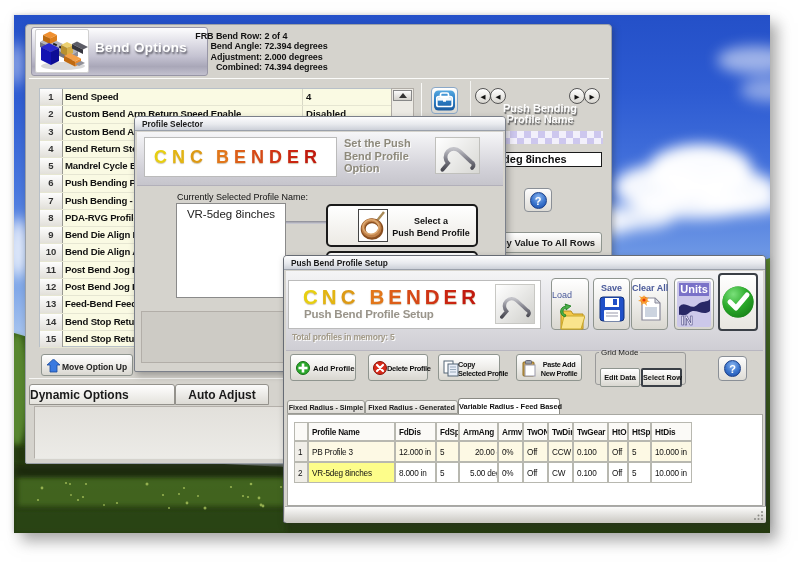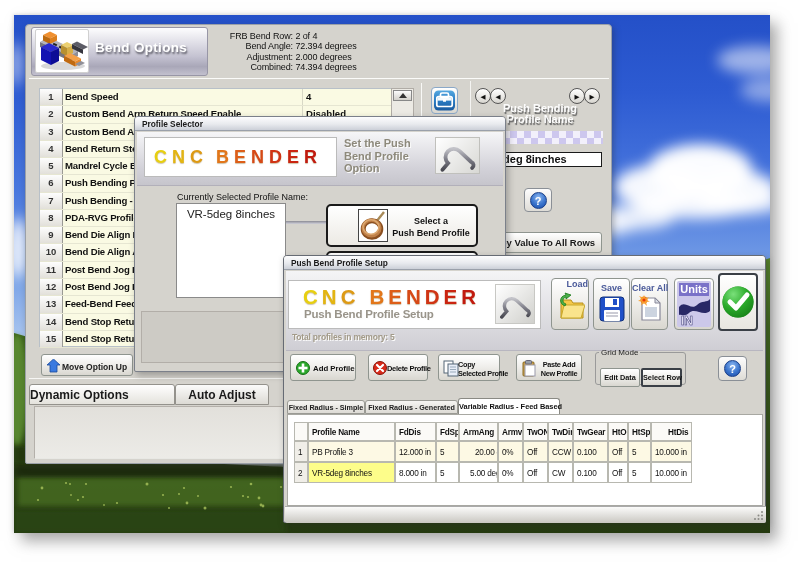--- a/index.html
+++ b/index.html
@@ -113,21 +113,21 @@
    <polygon points="31,18 37,15 37,23 31,26" fill="#d6ae46"></polygon>
    <polygon points="36,14 41,11.5 52,17 47,19.5" fill="#5c5c66"></polygon>
    <polygon points="36,14 47,19.5 47,24 36,18.5" fill="#35353d"></polygon>
    <polygon points="28,26 34,23 45,28.5 39,31.5" fill="#f4a048"></polygon>
    <polygon points="28,26 39,31.5 39,36.5 28,31" fill="#c06a10"></polygon>
    <polygon points="39,31.5 45,28.5 45,33.5 39,36.5" fill="#e8882a"></polygon>
    <polygon points="39,34 45,31 49,33 43,36" fill="#909098"></polygon>
   </svg>
  </div>
  <div class="abs" style="left:55px;top:15px;width:120px;text-align:center;font-size:13.5px;font-weight:bold;color:#fff;letter-spacing:.3px;text-shadow:1px 2px 2px rgba(60,60,70,.8)">Bend Options</div>
- <div class="abs" style="left:191px;top:6px;font-size:9px;font-weight:normal;color:#111;line-height:10.3px;white-space:nowrap;letter-spacing:-.1px">
+ <div class="abs" style="left:160px;top:6px;font-size:9px;font-weight:bold;color:#111;line-height:10.3px;white-space:nowrap;letter-spacing:-.1px">
   <div><span style="display:inline-block;width:76px;text-align:right">FRB Bend Row:</span> 2 of 4</div>
   <div><span style="display:inline-block;width:76px;text-align:right">Bend Angle:</span> 72.394 degrees</div>
   <div><span style="display:inline-block;width:76px;text-align:right">Adjustment:</span> 2.000 degrees</div>
   <div><span style="display:inline-block;width:76px;text-align:right">Combined:</span> 74.394 degrees</div>
  </div>
  <div class="abs" style="left:3px;top:53px;width:580px;height:1px;background:#aaa8a2;border-bottom:1px solid #fbfbf9"></div>
 
  <div class="abs" id="opttable" style="left:13px;top:63px;width:375px;height:259px;border:1px solid #b8c0c8;background:#fafae3;font-size:10px">
         <div style="position:absolute;left:0;top:0px;width:100%;height:17.27px;border-bottom:1px solid #e6e6d2">
           <div style="position:absolute;left:0;top:0;width:23px;height:16.27px;background:linear-gradient(#fdfdfd,#e2e0da);border-right:1px solid #9a9a94;font-weight:bold;color:#333;text-align:center;line-height:16px;font-size:9.5px">1</div>
@@ -316,21 +316,21 @@
                 <stop offset=".5" stop-color="#909098"></stop>
                 <stop offset="1" stop-color="#55555c"></stop>
               </linearGradient>
             </defs>
    </svg>
   </div>
  </div>
  <div class="abs tan" style="left:8px;top:76px;font-size:8.5px;letter-spacing:-.2px;color:#a29a88">Total profiles in memory: 5</div>
 
  <div class="btn" style="left:267px;top:22px;width:38px;height:52px">
-  <div style="text-align:right;font-size:9px;font-weight:bold;color:#4a5a9a;margin-top:0">Load</div>
+  <div style="text-align:left;font-size:9px;font-weight:normal;color:#4a5a9a;margin-top:11px">Load</div>
   <svg width="28" height="28" viewBox="0 0 28 28" style="margin:3px 0 0 5px">
    <polygon points="4,8 14,8 16,11 26,11 26,26 4,26" fill="#f4c84a" stroke="#b8901a" stroke-width="1"></polygon>
    <polygon points="7,13 28,13 24,26 4,26" fill="#fae48c" stroke="#c8a82a" stroke-width="1"></polygon>
    <path d="M8,14 C2,12 2,4 9,3 L8,1 L14,3 L9,7 L9,5 C5,6 5,11 9,12 Z" fill="#4ab04a" stroke="#1a7a1a" stroke-width=".8"></path>
   </svg>
  </div>
  <div class="btn" style="left:309px;top:22px;width:37px;height:52px">
   <div style="text-align:center;font-size:9px;font-weight:bold;color:#4a5a9a;margin-top:4px">Save</div>
   <svg width="26" height="26" viewBox="0 0 26 26" style="margin:3px 0 0 5px">
    <rect x="1" y="1" width="24" height="24" rx="3" fill="#2050c8" stroke="#10307a"></rect>
@@ -431,21 +431,21 @@
         <div style="position:absolute;left:20px;top:7px;width:87px;height:19px;border:0.5px solid #b8b8b0;font-size:8.2px;letter-spacing:-.2px;font-weight:bold;color:#111;line-height:19px;padding-left:3px;white-space:nowrap;overflow:hidden;background:#fbfaf7">Profile Name</div>
         <div style="position:absolute;left:107px;top:7px;width:41px;height:19px;border:0.5px solid #b8b8b0;font-size:8.2px;letter-spacing:-.2px;font-weight:bold;color:#111;line-height:19px;padding-left:3px;white-space:nowrap;overflow:hidden;background:#fbfaf7">FdDis</div>
         <div style="position:absolute;left:148px;top:7px;width:23px;height:19px;border:0.5px solid #b8b8b0;font-size:8.2px;letter-spacing:-.2px;font-weight:bold;color:#111;line-height:19px;padding-left:3px;white-space:nowrap;overflow:hidden;background:#fbfaf7">FdSpd</div>
         <div style="position:absolute;left:171px;top:7px;width:39px;height:19px;border:0.5px solid #b8b8b0;font-size:8.2px;letter-spacing:-.2px;font-weight:bold;color:#111;line-height:19px;padding-left:3px;white-space:nowrap;overflow:hidden;background:#fbfaf7">ArmAng</div>
         <div style="position:absolute;left:210px;top:7px;width:25px;height:19px;border:0.5px solid #b8b8b0;font-size:8.2px;letter-spacing:-.2px;font-weight:bold;color:#111;line-height:19px;padding-left:3px;white-space:nowrap;overflow:hidden;background:#fbfaf7">ArmvA</div>
         <div style="position:absolute;left:235px;top:7px;width:25px;height:19px;border:0.5px solid #b8b8b0;font-size:8.2px;letter-spacing:-.2px;font-weight:bold;color:#111;line-height:19px;padding-left:3px;white-space:nowrap;overflow:hidden;background:#fbfaf7">TwON</div>
         <div style="position:absolute;left:260px;top:7px;width:25px;height:19px;border:0.5px solid #b8b8b0;font-size:8.2px;letter-spacing:-.2px;font-weight:bold;color:#111;line-height:19px;padding-left:3px;white-space:nowrap;overflow:hidden;background:#fbfaf7">TwDir</div>
         <div style="position:absolute;left:285px;top:7px;width:35px;height:19px;border:0.5px solid #b8b8b0;font-size:8.2px;letter-spacing:-.2px;font-weight:bold;color:#111;line-height:19px;padding-left:3px;white-space:nowrap;overflow:hidden;background:#fbfaf7">TwGear</div>
         <div style="position:absolute;left:320px;top:7px;width:20px;height:19px;border:0.5px solid #b8b8b0;font-size:8.2px;letter-spacing:-.2px;font-weight:bold;color:#111;line-height:19px;padding-left:3px;white-space:nowrap;overflow:hidden;background:#fbfaf7">HtON</div>
         <div style="position:absolute;left:340px;top:7px;width:23px;height:19px;border:0.5px solid #b8b8b0;font-size:8.2px;letter-spacing:-.2px;font-weight:bold;color:#111;line-height:19px;padding-left:3px;white-space:nowrap;overflow:hidden;background:#fbfaf7">HtSpd</div>
-        <div style="position:absolute;left:363px;top:7px;width:41px;height:19px;border:0.5px solid #b8b8b0;font-size:8.2px;letter-spacing:-.2px;font-weight:bold;color:#111;line-height:19px;padding-left:16px;white-space:nowrap;overflow:hidden;background:#fbfaf7">HtDis</div>
+        <div style="position:absolute;left:363px;top:7px;width:41px;height:19px;border:0.5px solid #b8b8b0;font-size:8.2px;letter-spacing:-.2px;font-weight:bold;color:#111;line-height:19px;padding-left:3px;white-space:nowrap;overflow:hidden;background:#fbfaf7">HtDis</div>
         <div style="position:absolute;left:6px;top:26px;width:14px;height:21px;border:0.5px solid #b8b8b0;font-size:8.2px;letter-spacing:-.2px;color:#111;line-height:21px;padding-left:3px;white-space:nowrap;overflow:hidden;background:#f0eee8">1</div>
         <div style="position:absolute;left:20px;top:26px;width:87px;height:21px;border:0.5px solid #b8b8b0;font-size:8.2px;letter-spacing:-.2px;color:#111;line-height:21px;padding-left:3px;white-space:nowrap;overflow:hidden;background:#fdf9e4">PB Profile 3</div>
         <div style="position:absolute;left:107px;top:26px;width:41px;height:21px;border:0.5px solid #b8b8b0;font-size:8.2px;letter-spacing:-.2px;color:#111;line-height:21px;padding-left:3px;white-space:nowrap;overflow:hidden;background:#fdf9e4">12.000 in</div>
         <div style="position:absolute;left:148px;top:26px;width:23px;height:21px;border:0.5px solid #b8b8b0;font-size:8.2px;letter-spacing:-.2px;color:#111;line-height:21px;padding-left:3px;white-space:nowrap;overflow:hidden;background:#fdf9e4">5</div>
         <div style="position:absolute;left:171px;top:26px;width:39px;height:21px;border:0.5px solid #b8b8b0;font-size:8.2px;letter-spacing:-.2px;color:#111;line-height:21px;padding-left:15px;white-space:nowrap;overflow:hidden;background:#fdf9e4">20.00 deg</div>
         <div style="position:absolute;left:210px;top:26px;width:25px;height:21px;border:0.5px solid #b8b8b0;font-size:8.2px;letter-spacing:-.2px;color:#111;line-height:21px;padding-left:3px;white-space:nowrap;overflow:hidden;background:#fdf9e4">0%</div>
         <div style="position:absolute;left:235px;top:26px;width:25px;height:21px;border:0.5px solid #b8b8b0;font-size:8.2px;letter-spacing:-.2px;color:#111;line-height:21px;padding-left:3px;white-space:nowrap;overflow:hidden;background:#fdf9e4">Off</div>
         <div style="position:absolute;left:260px;top:26px;width:25px;height:21px;border:0.5px solid #b8b8b0;font-size:8.2px;letter-spacing:-.2px;color:#111;line-height:21px;padding-left:3px;white-space:nowrap;overflow:hidden;background:#fdf9e4">CCW</div>
         <div style="position:absolute;left:285px;top:26px;width:35px;height:21px;border:0.5px solid #b8b8b0;font-size:8.2px;letter-spacing:-.2px;color:#111;line-height:21px;padding-left:3px;white-space:nowrap;overflow:hidden;background:#fdf9e4">0.100</div>
         <div style="position:absolute;left:320px;top:26px;width:20px;height:21px;border:0.5px solid #b8b8b0;font-size:8.2px;letter-spacing:-.2px;color:#111;line-height:21px;padding-left:3px;white-space:nowrap;overflow:hidden;background:#fdf9e4">Off</div>

